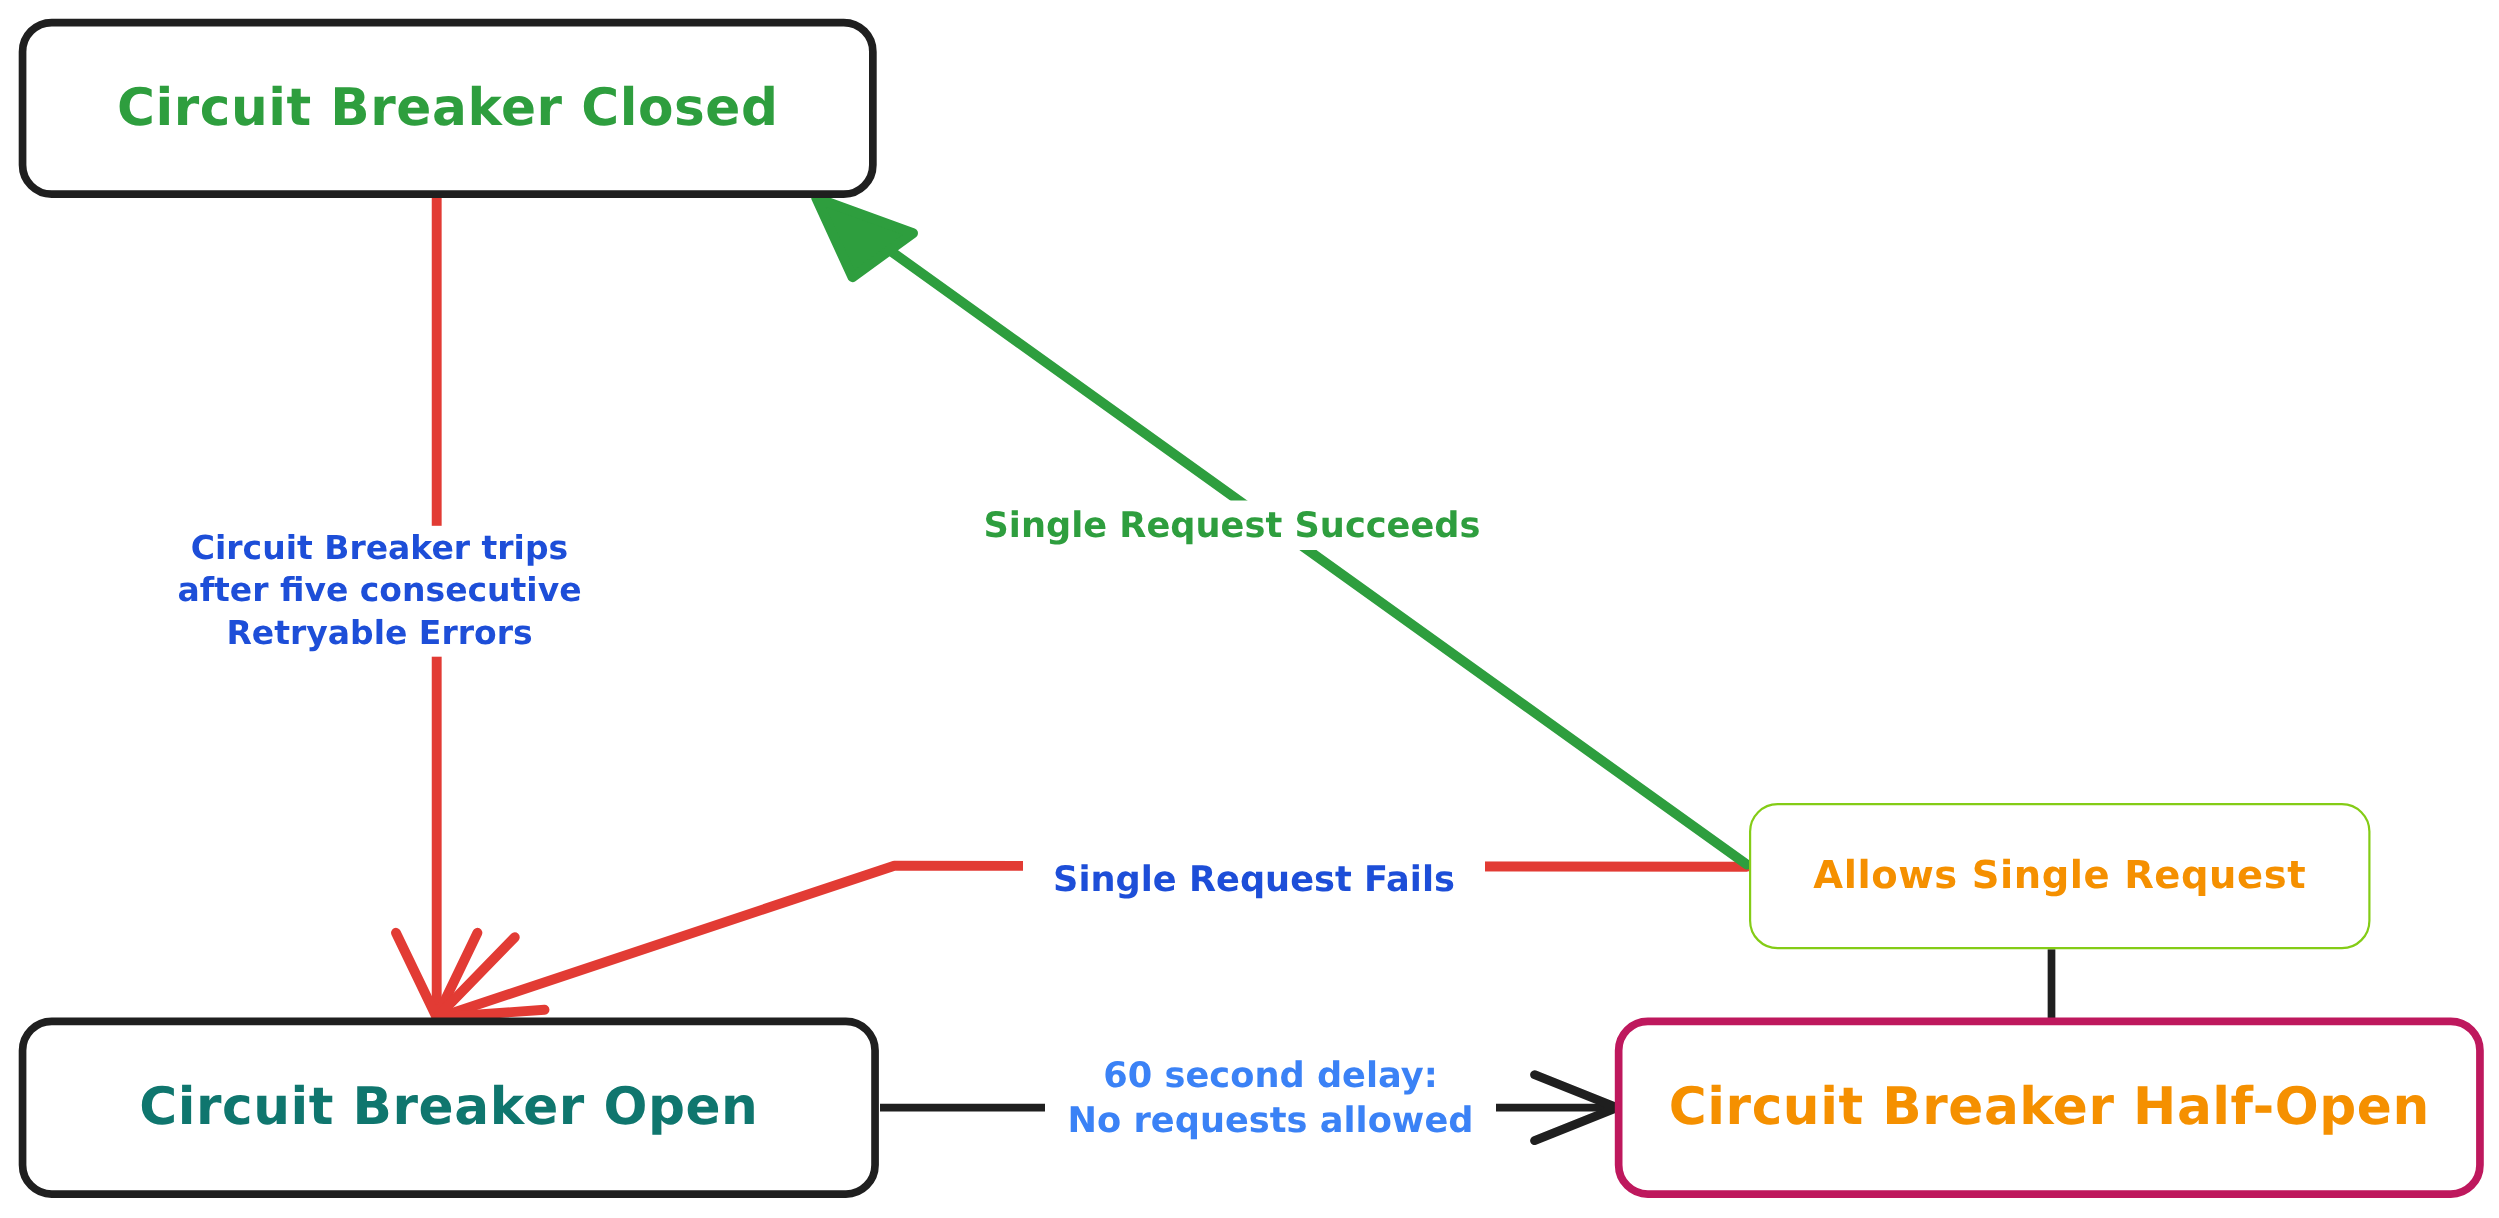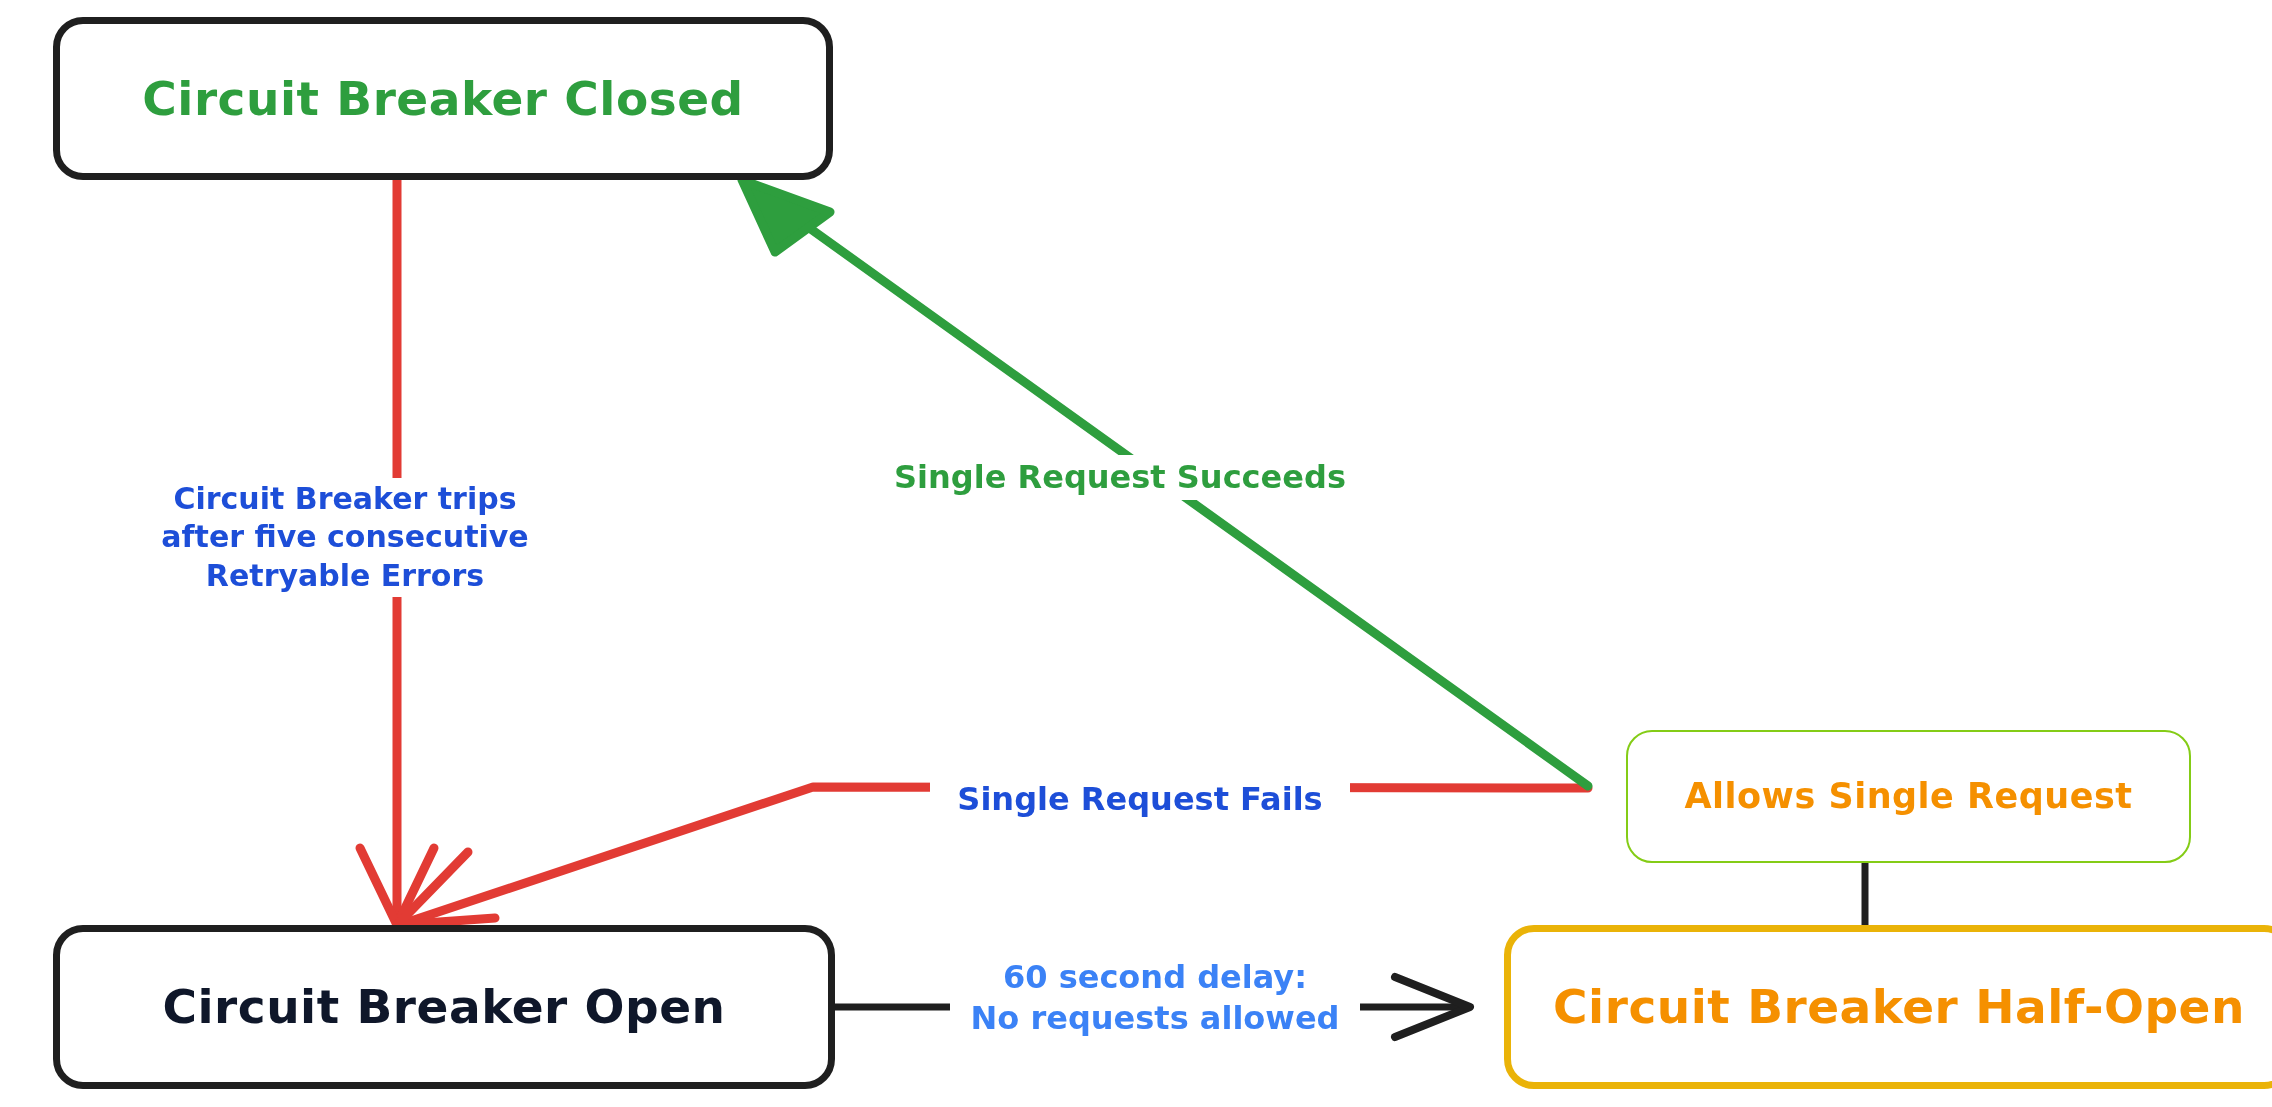--- a/index.html
+++ b/index.html
@@ -26,21 +26,20 @@
     height: 1107px;
   }
   .node {
     position: absolute;
     box-sizing: border-box;
     background: #ffffff;
     display: flex;
     align-items: center;
     justify-content: center;
     text-align: center;
-    margin-left: 36px;
   }
   .node-label {
     font-family: "DejaVu Sans", sans-serif;
     font-weight: 700;
     letter-spacing: 0.5px;
     line-height: 1.1;
     white-space: nowrap;
   }
   #node-closed {
     left: 17px;  top: 17px;
@@ -52,27 +51,27 @@
     color: #2e9e3e;
     font-size: 47px;
   }
   #node-open {
     left: 17px; top: 925px;
     width: 782px; height: 164px;
     border: 7px solid #1f1f1f;
     border-radius: 30px;
   }
   #node-open .node-label {
-    color: #0f172a;
+    color: #0f766e;
     font-size: 47px;
   }
   #node-half-open {
     left: 1468px; top: 925px;
     width: 790px; height: 164px;
-    border: 7px solid #eab308;
+    border: 7px solid #be185d;
     border-radius: 30px;
   }
   #node-half-open .node-label {
     color: #f59000;
     font-size: 47px;
   }
   #node-allows-single {
     left: 1590px; top: 730px;
     width: 565px; height: 133px;
     border: 2px solid #84cc16;

